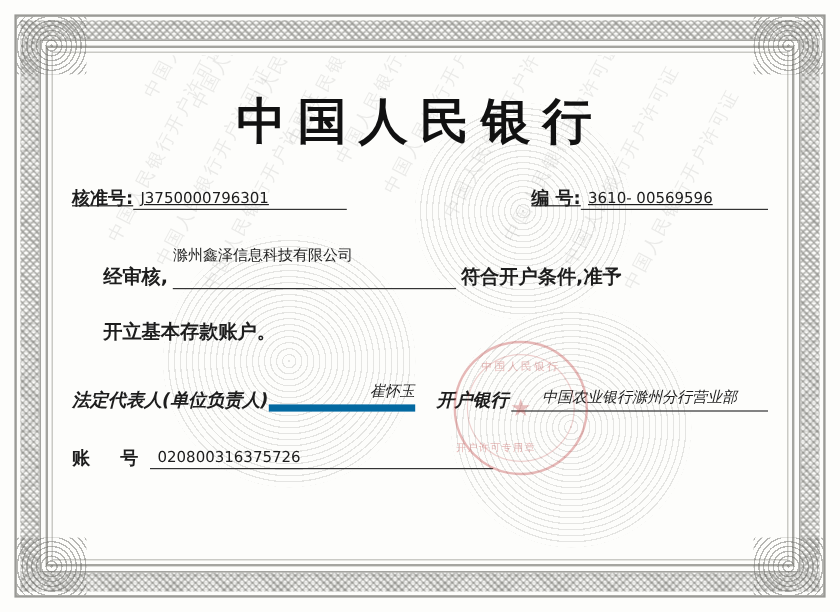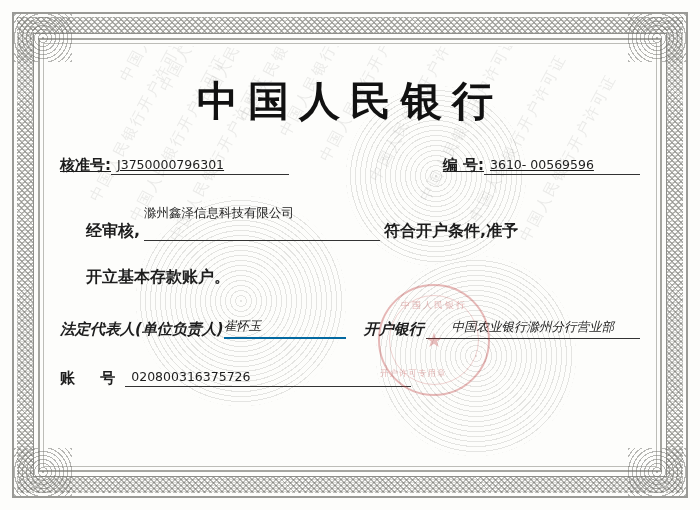--- a/index.html
+++ b/index.html
@@ -184,23 +184,23 @@
     font-size: 16px;
     font-weight: bold;
   }
 
   .row-legal {
     margin-top: 30px;
     align-items: flex-end;
     font-style: italic;
   }
   .legal-fill {
-    border-bottom: 2px solid #0369a1;
+    border-bottom: 6px solid #0369a1;
     width: 122px;
-    text-align: left;
+    text-align: right;
     font-size: 12.5px;
     padding-bottom: 2px;
   }
   .bank-fill {
     border-bottom: 1px solid #333;
     flex: 1;
     text-align: center;
     font-size: 12.5px;
     padding-bottom: 2px;
     margin-left: 2px;

